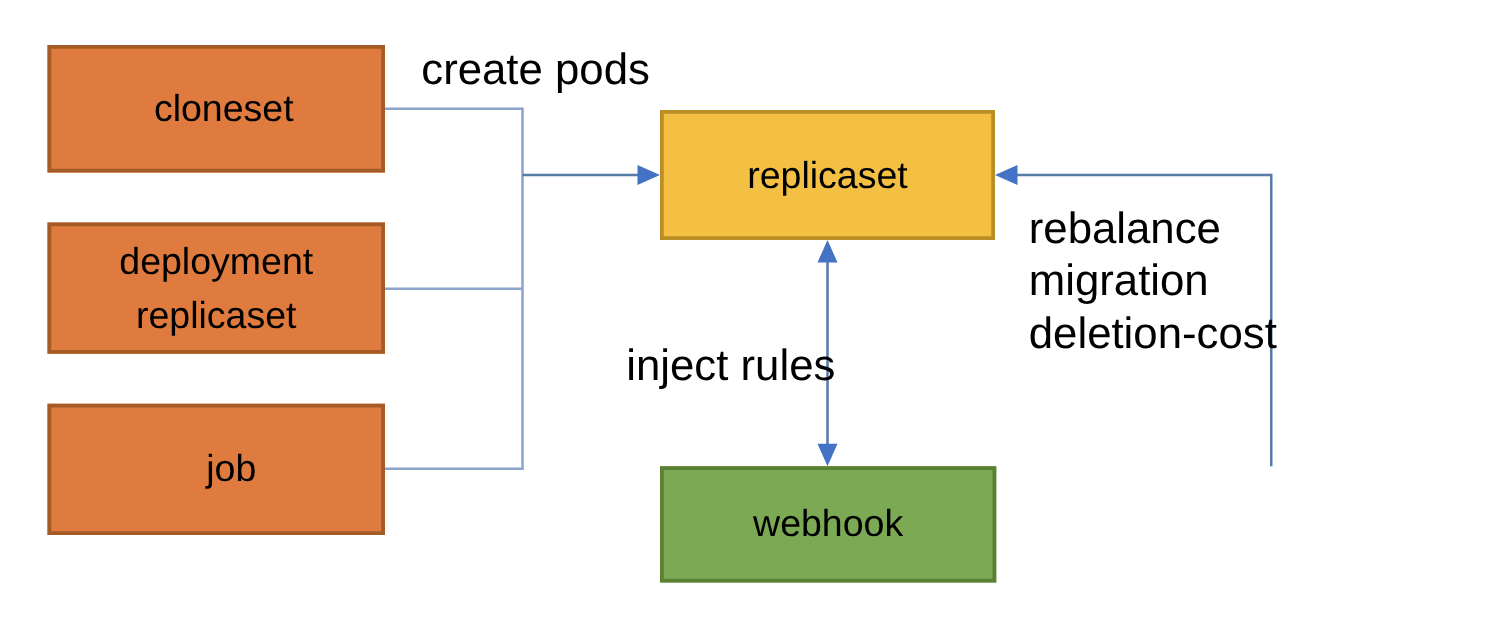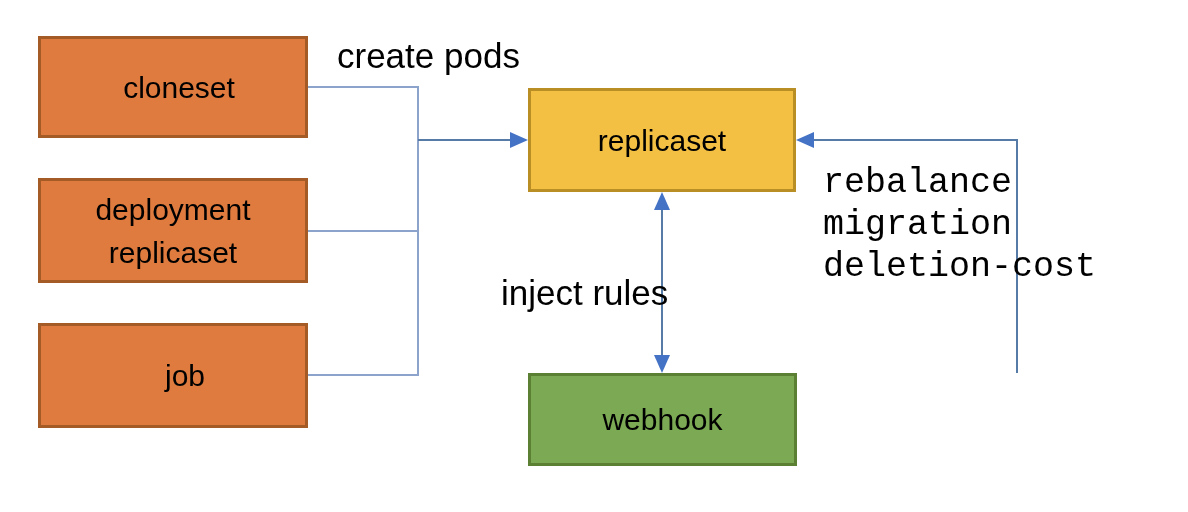--- a/index.html
+++ b/index.html
@@ -111,17 +111,17 @@
   <div class="arrowhead arrow-down" style="left:654px; top:355px;"></div>
 
   <div class="line line-main" style="left:1016px; top:139px; width:2px; height:234px;"></div>
   <div class="line line-main" style="left:812px; top:139px; width:205px; height:2px;"></div>
   <div class="arrowhead arrow-left" style="left:796px; top:132px;"></div>
 
   <div class="edge-label" style="left:337px; top:35px;">create pods</div>
 
   <div class="edge-label" style="left:501px; top:272px;">inject rules</div>
 
-  <div class="edge-label" style="left:823px; top:162px;font-family:Liberation Mono, monospace;">rebalance
+  <div class="edge-label" style="left:823px; top:162px;">rebalance
 migration
 deletion-cost</div>
 
 </div>
 
 </body></html>

